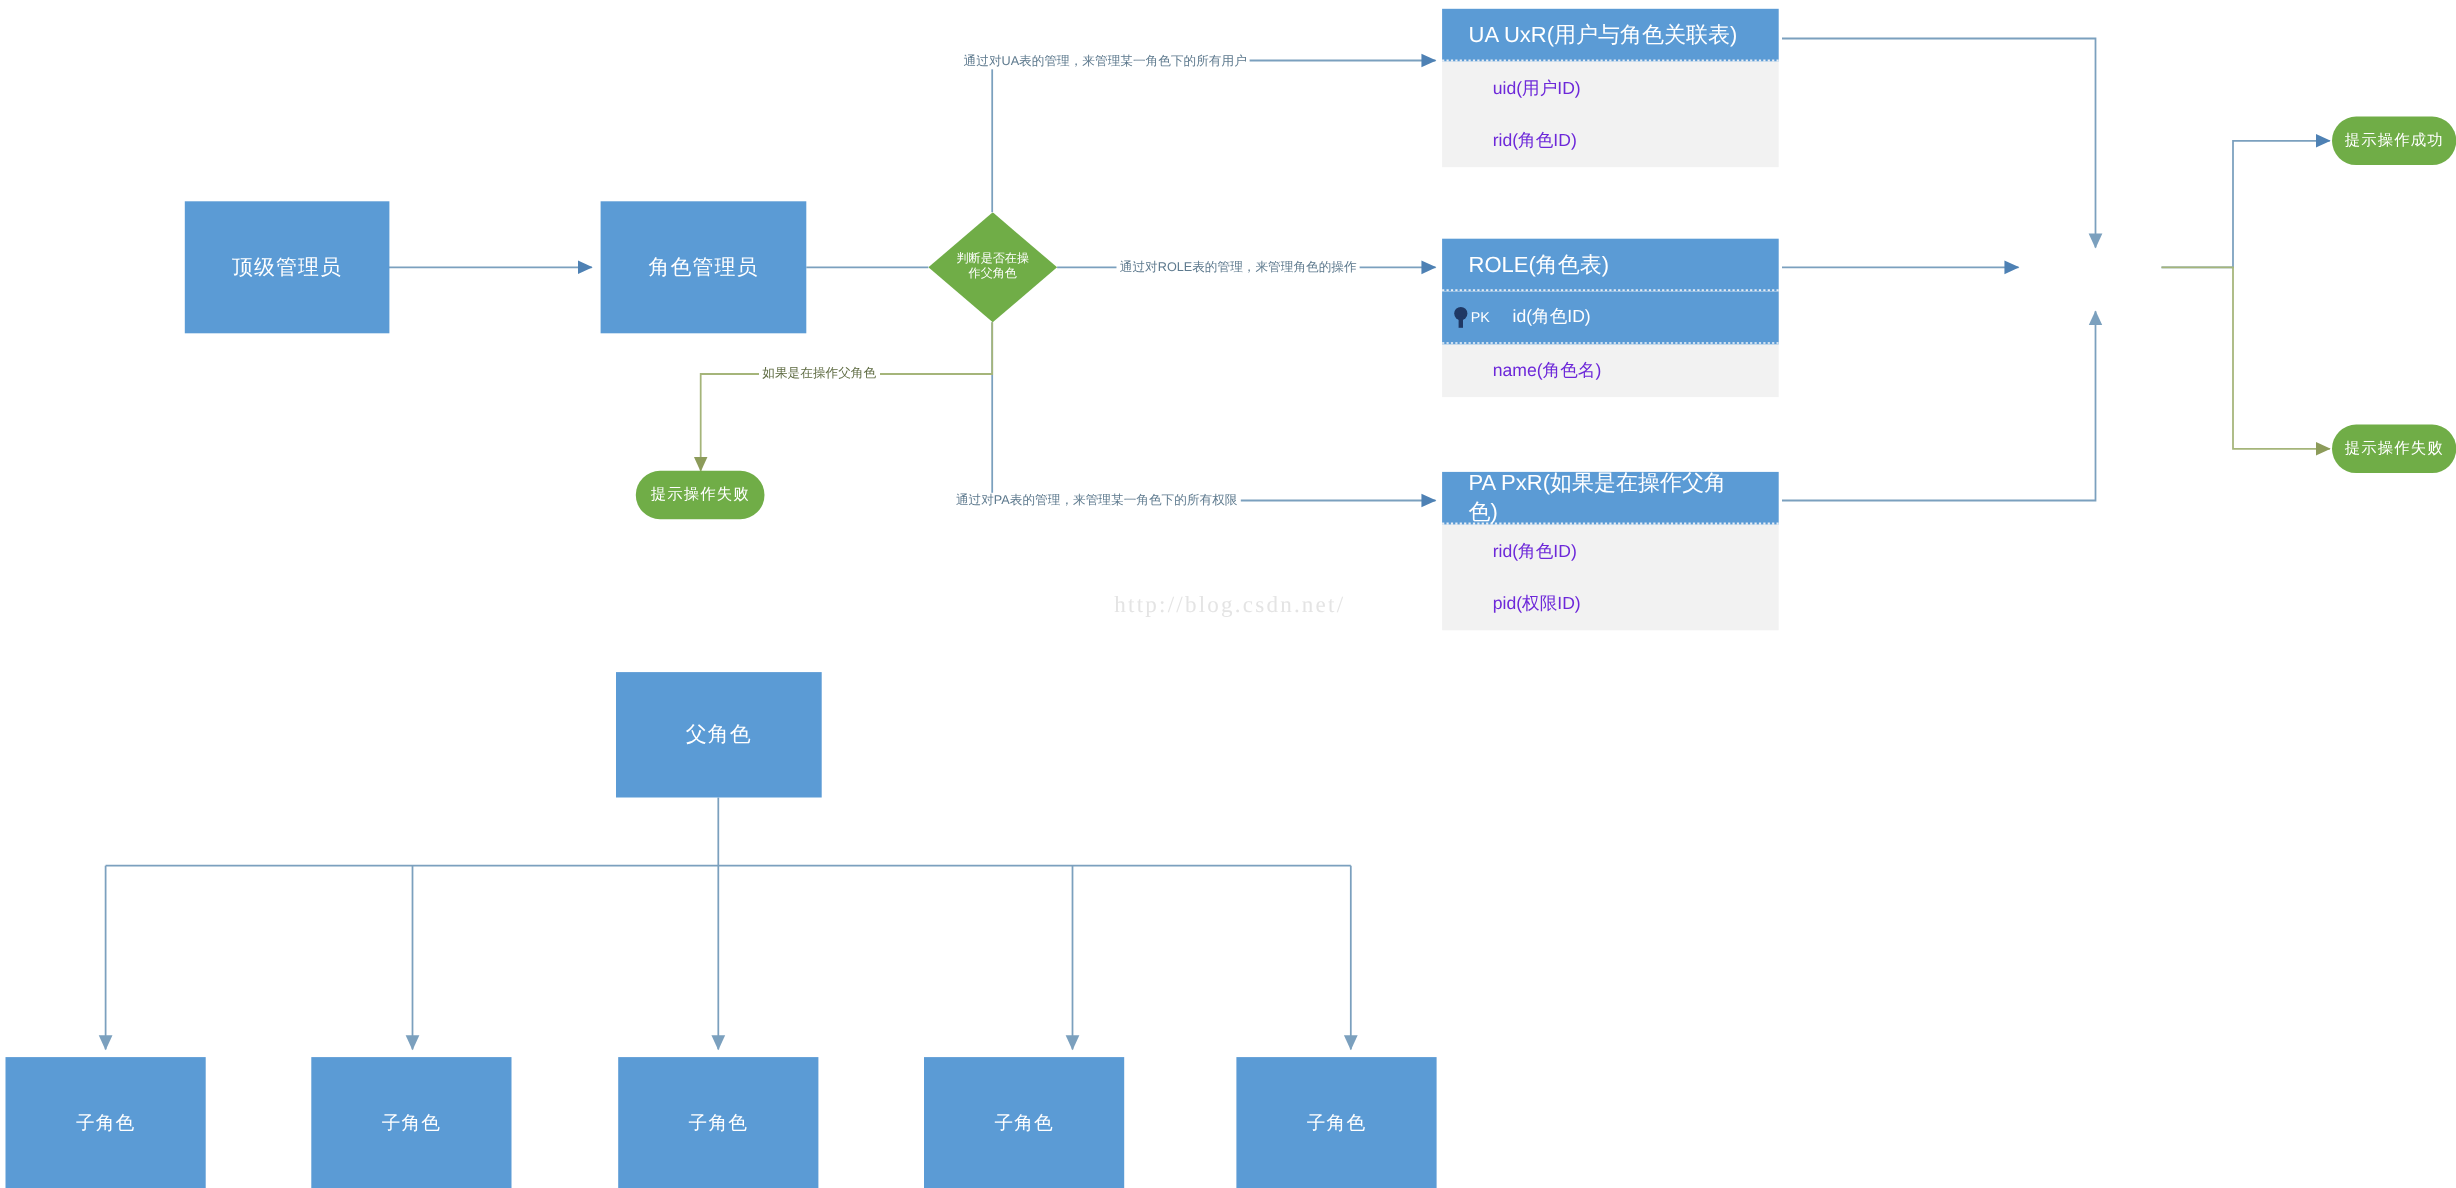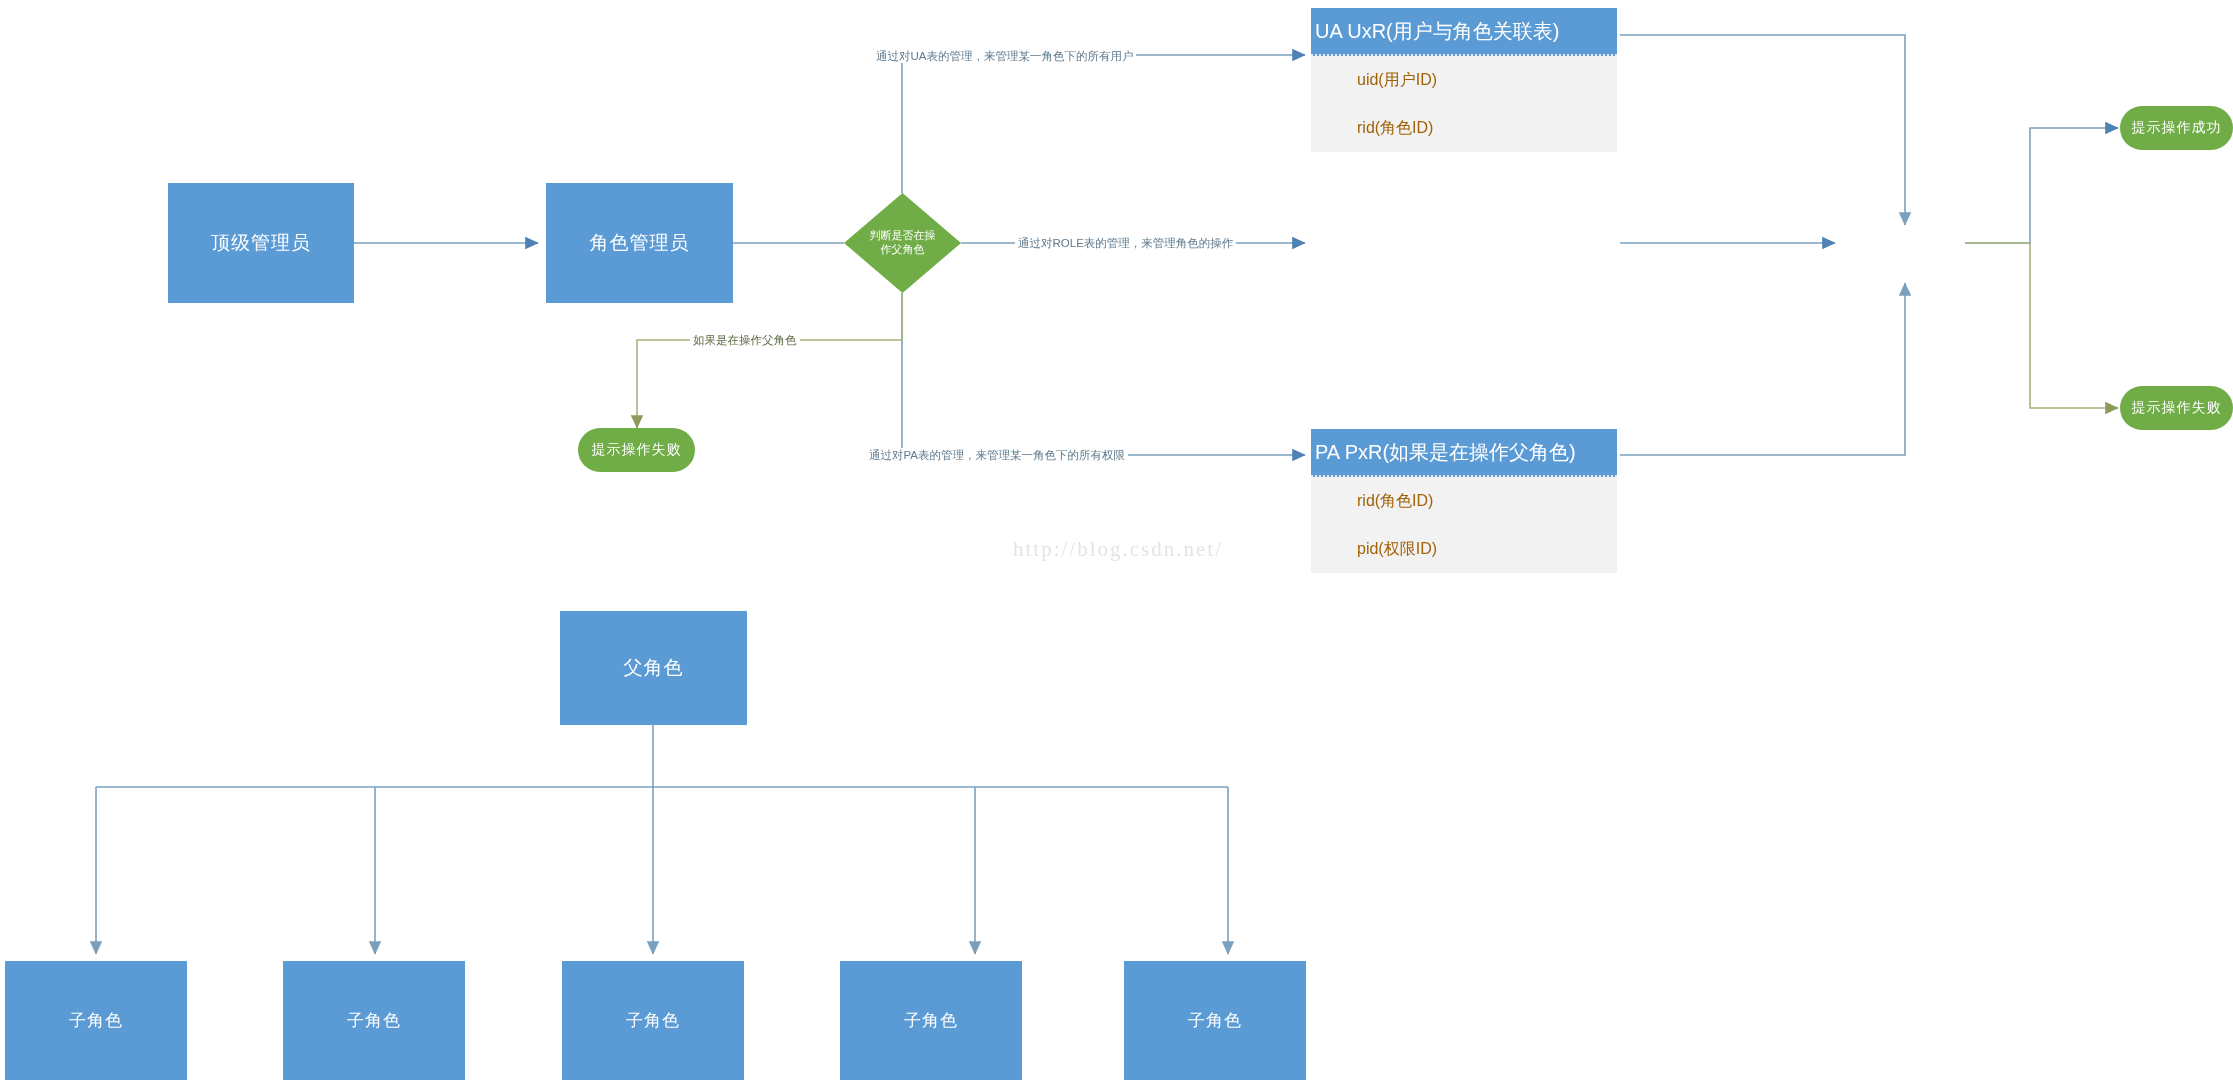--- a/index.html
+++ b/index.html
@@ -84,35 +84,35 @@
   
   .table-card {
     position: absolute;
     width: 306px;
     box-sizing: border-box;
   }
   .table-card .tbl-title {
     background: #5B9BD5;
     color: #ffffff;
     font-size: 20px;
-    padding: 12px 4px;
+    padding: 12px 24px;
     box-sizing: border-box;
     height: 48px;
     display: flex;
     align-items: center;
     border-bottom: 2px dotted #e9eef4;
   }
   .table-card .tbl-body {
     background: #F2F2F2;
     box-sizing: border-box;
     padding: 0;
   }
   .table-card .tbl-row {
     font-size: 16px;
-    color: #a16207;
+    color: #6d28d9;
     padding: 0 0 0 46px;
     height: 48px;
     display: flex;
     align-items: center;
     box-sizing: border-box;
     position: relative;
   }
   .table-card .tbl-row.pk-row {
     background: #5B9BD5;
     color: #ffffff;
@@ -274,20 +274,35 @@
     <div class="tbl-body">
       <div class="tbl-row">
         <span>uid(用户ID)</span>
       </div>
       <div class="tbl-row">
         <span>rid(角色ID)</span>
       </div>
     </div>
   </div>
 
+  <div class="table-card" style="left:1311px; top:217px;">
+    <div class="tbl-title">ROLE(角色表)</div>
+    <div class="tbl-body">
+      <div class="tbl-row pk-row">
+        <span class="pk-badge">
+          <span class="key-glyph"></span>
+          <span class="pk-text">PK</span>
+        </span>
+        <span class="pk-field">id(角色ID)</span>
+      </div>
+      <div class="tbl-row">
+        <span>name(角色名)</span>
+      </div>
+    </div>
+  </div>
 
   <div class="table-card" style="left:1311px; top:429px;">
     <div class="tbl-title">PA PxR(如果是在操作父角色)</div>
     <div class="tbl-body">
       <div class="tbl-row">
         <span>rid(角色ID)</span>
       </div>
       <div class="tbl-row">
         <span>pid(权限ID)</span>
       </div>

